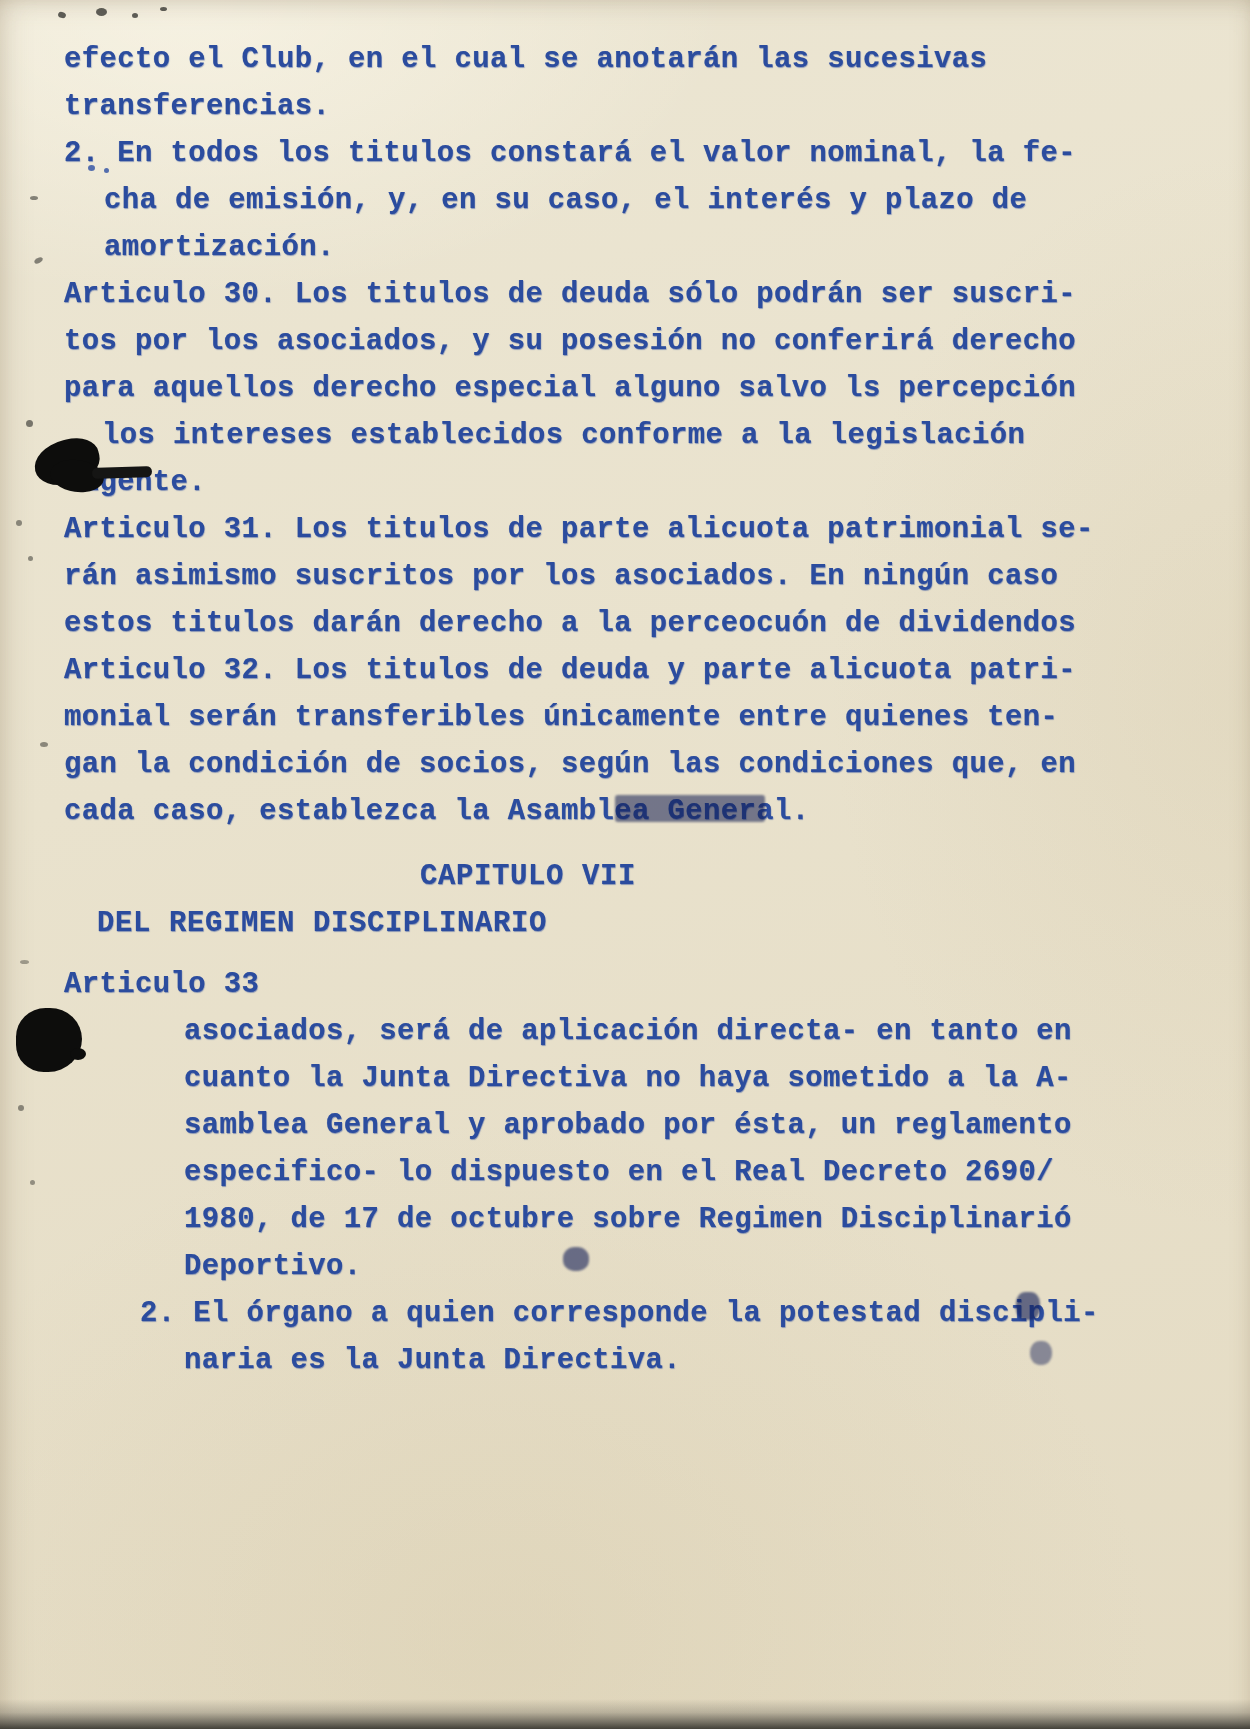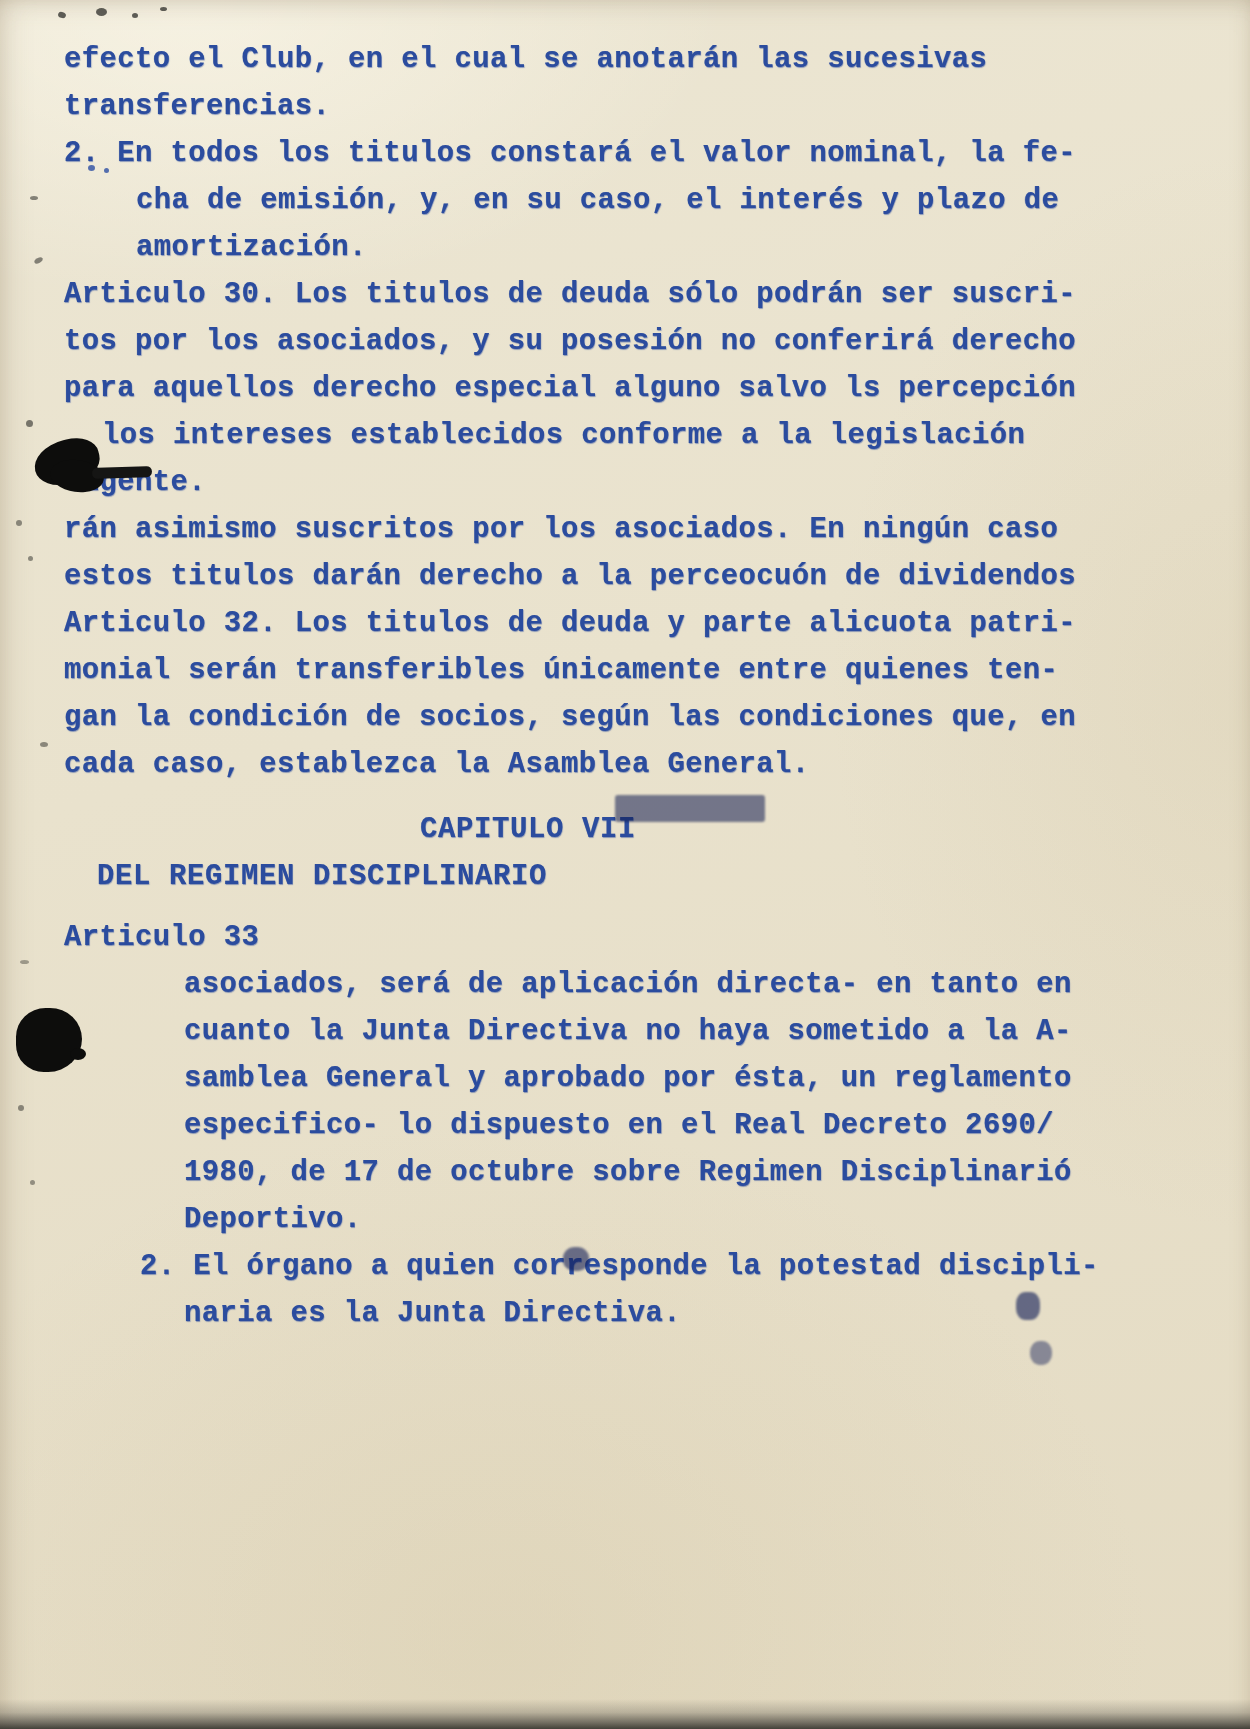--- a/index.html
+++ b/index.html
@@ -38,21 +38,21 @@
       0.5px 0.7px 0.9px rgba(43,76,158,0.50),
       -0.3px -0.2px 0.6px rgba(43,76,158,0.30);
   }
   .line {
     height: 47px;
     line-height: 47px;
     white-space: pre;
   }
   
   .ind-base     { margin-left: 0; }
-  .ind-sub      { margin-left: 72px; }
+  .ind-sub      { margin-left: 40px; }
   .ind-blot     { margin-left: 38px; }
   .ind-list     { margin-left: 76px; }
   .ind-listcont { margin-left: 120px; }
   .ind-cap      { margin-left: 356px; }
   .ind-subcap   { margin-left: 256px; }
   
   .t-chapter  { margin-top: 18px; letter-spacing: 0.6px; }
   .t-chapter2 { letter-spacing: 0.6px; margin-left: 33px; }
   .t-article  { margin-top: 14px; }
 
@@ -107,20 +107,21 @@
       <div class="line ind-base t-body">efecto el Club, en el cual se anotarán las sucesivas</div>
       <div class="line ind-base t-body">transferencias.</div>
       <div class="line ind-base t-body">2. En todos los titulos constará el valor nominal, la fe-</div>
       <div class="line ind-sub t-body">cha de emisión, y, en su caso, el interés y plazo de</div>
       <div class="line ind-sub t-body">amortización.</div>
       <div class="line ind-base t-body">Articulo 30. Los titulos de deuda sólo podrán ser suscri-</div>
       <div class="line ind-base t-body">tos por los asociados, y su posesión no conferirá derecho</div>
       <div class="line ind-base t-body">para aquellos derecho especial alguno salvo ls percepción</div>
       <div class="line ind-blot t-body">los intereses establecidos conforme a la legislación</div>
       <div class="line ind-base t-body">vigente.</div>
+      <div class="line ind-base t-body">Articulo 31. Los titulos de parte alicuota patrimonial se-</div>
       <div class="line ind-base t-body">rán asimismo suscritos por los asociados. En ningún caso</div>
       <div class="line ind-base t-body">estos titulos darán derecho a la perceocuón de dividendos</div>
       <div class="line ind-base t-body">Articulo 32. Los titulos de deuda y parte alicuota patri-</div>
       <div class="line ind-base t-body">monial serán transferibles únicamente entre quienes ten-</div>
       <div class="line ind-base t-body">gan la condición de socios, según las condiciones que, en</div>
       <div class="line ind-base t-body">cada caso, establezca la Asamblea General.</div>
       <div class="line ind-cap t-chapter">CAPITULO VII</div>
       <div class="line ind-subcap t-chapter2">DEL REGIMEN DISCIPLINARIO</div>
       <div class="line ind-base t-article">Articulo 33</div>
       <div class="line ind-listcont t-body">asociados, será de aplicación directa- en tanto en</div>

